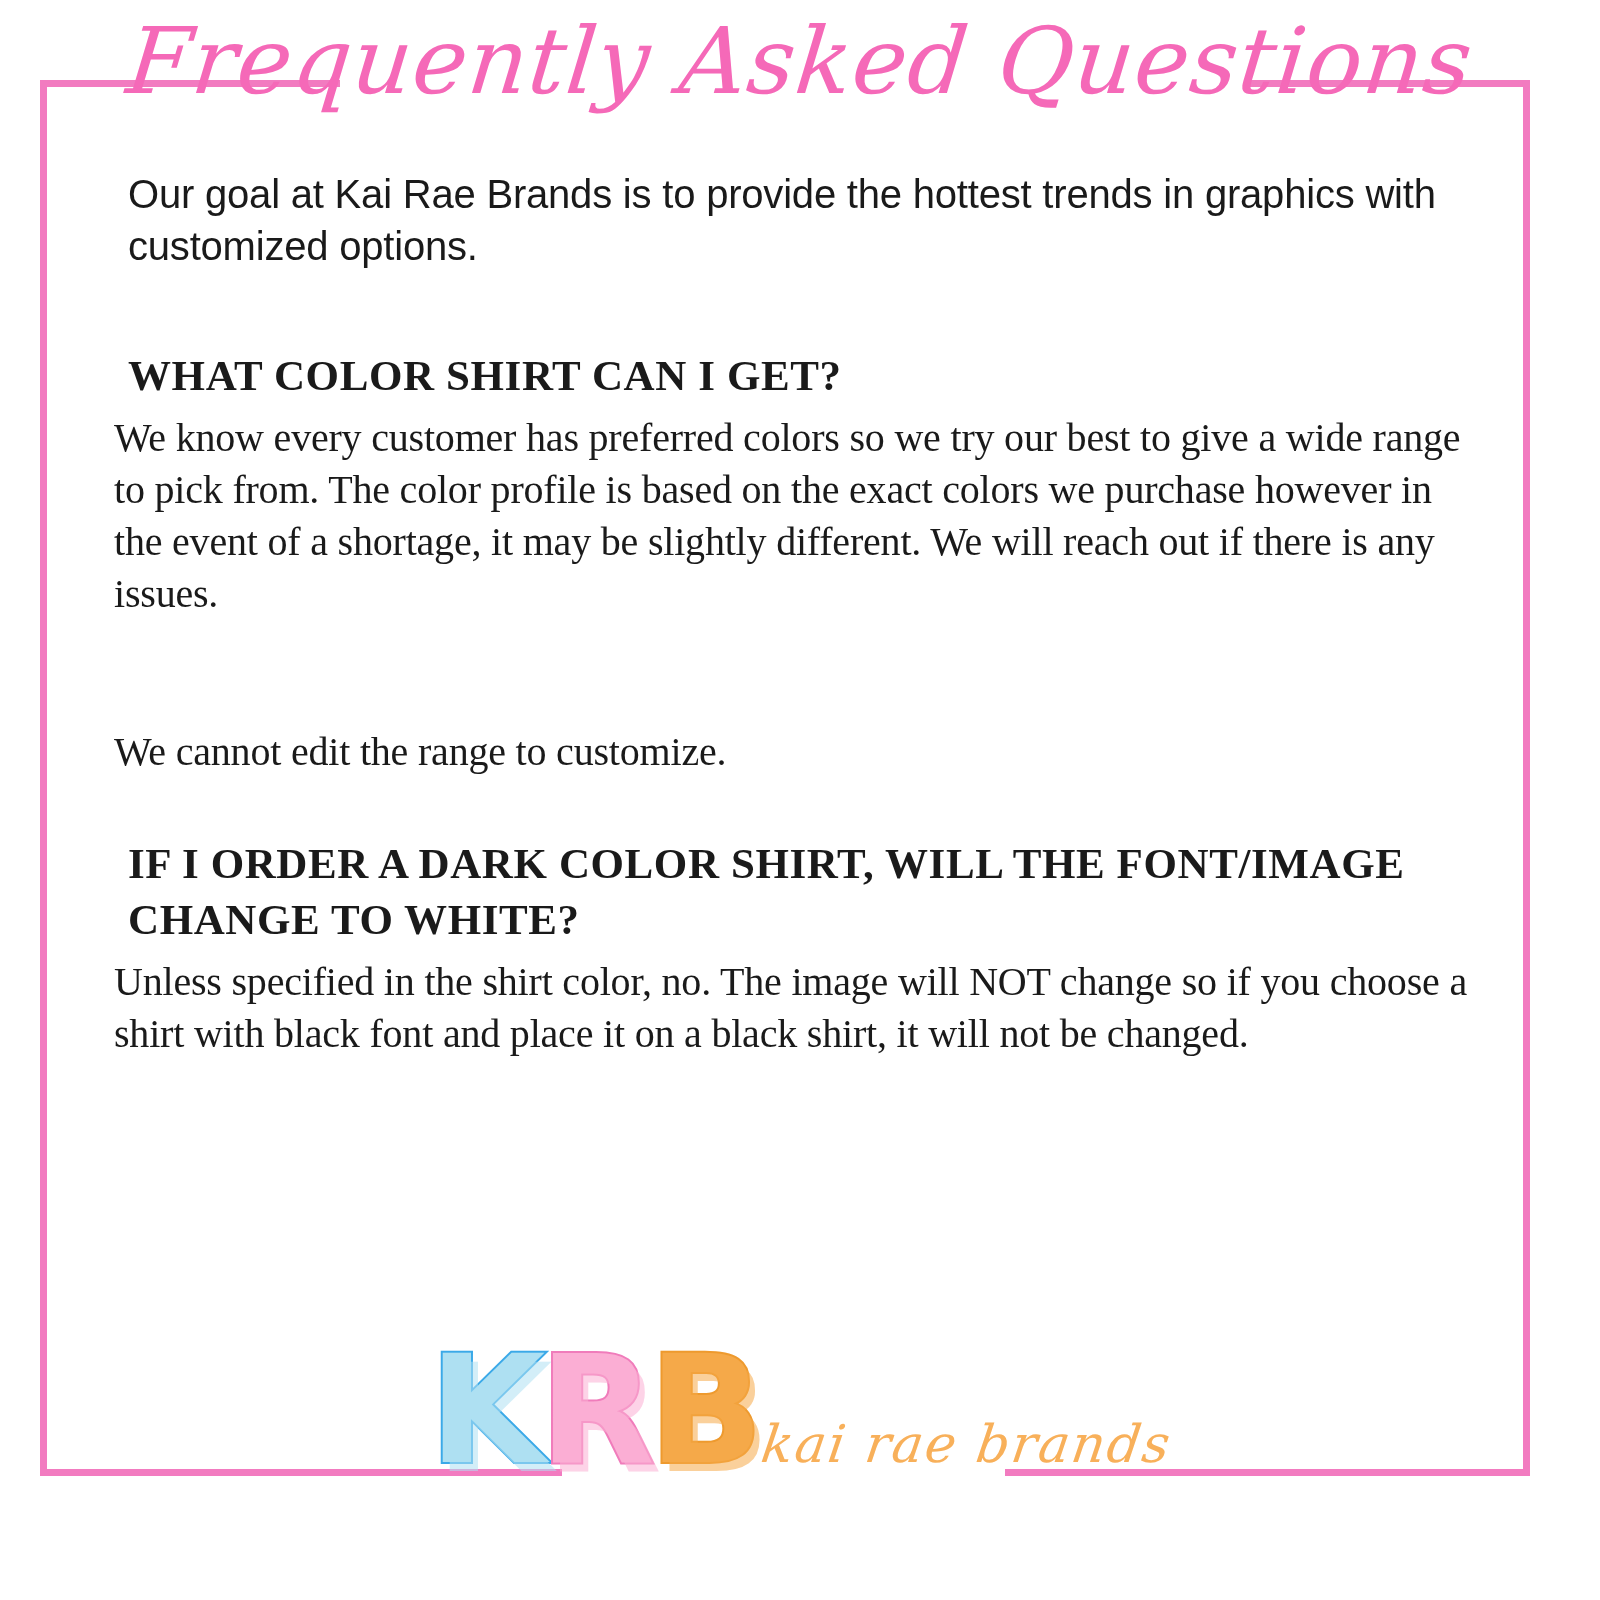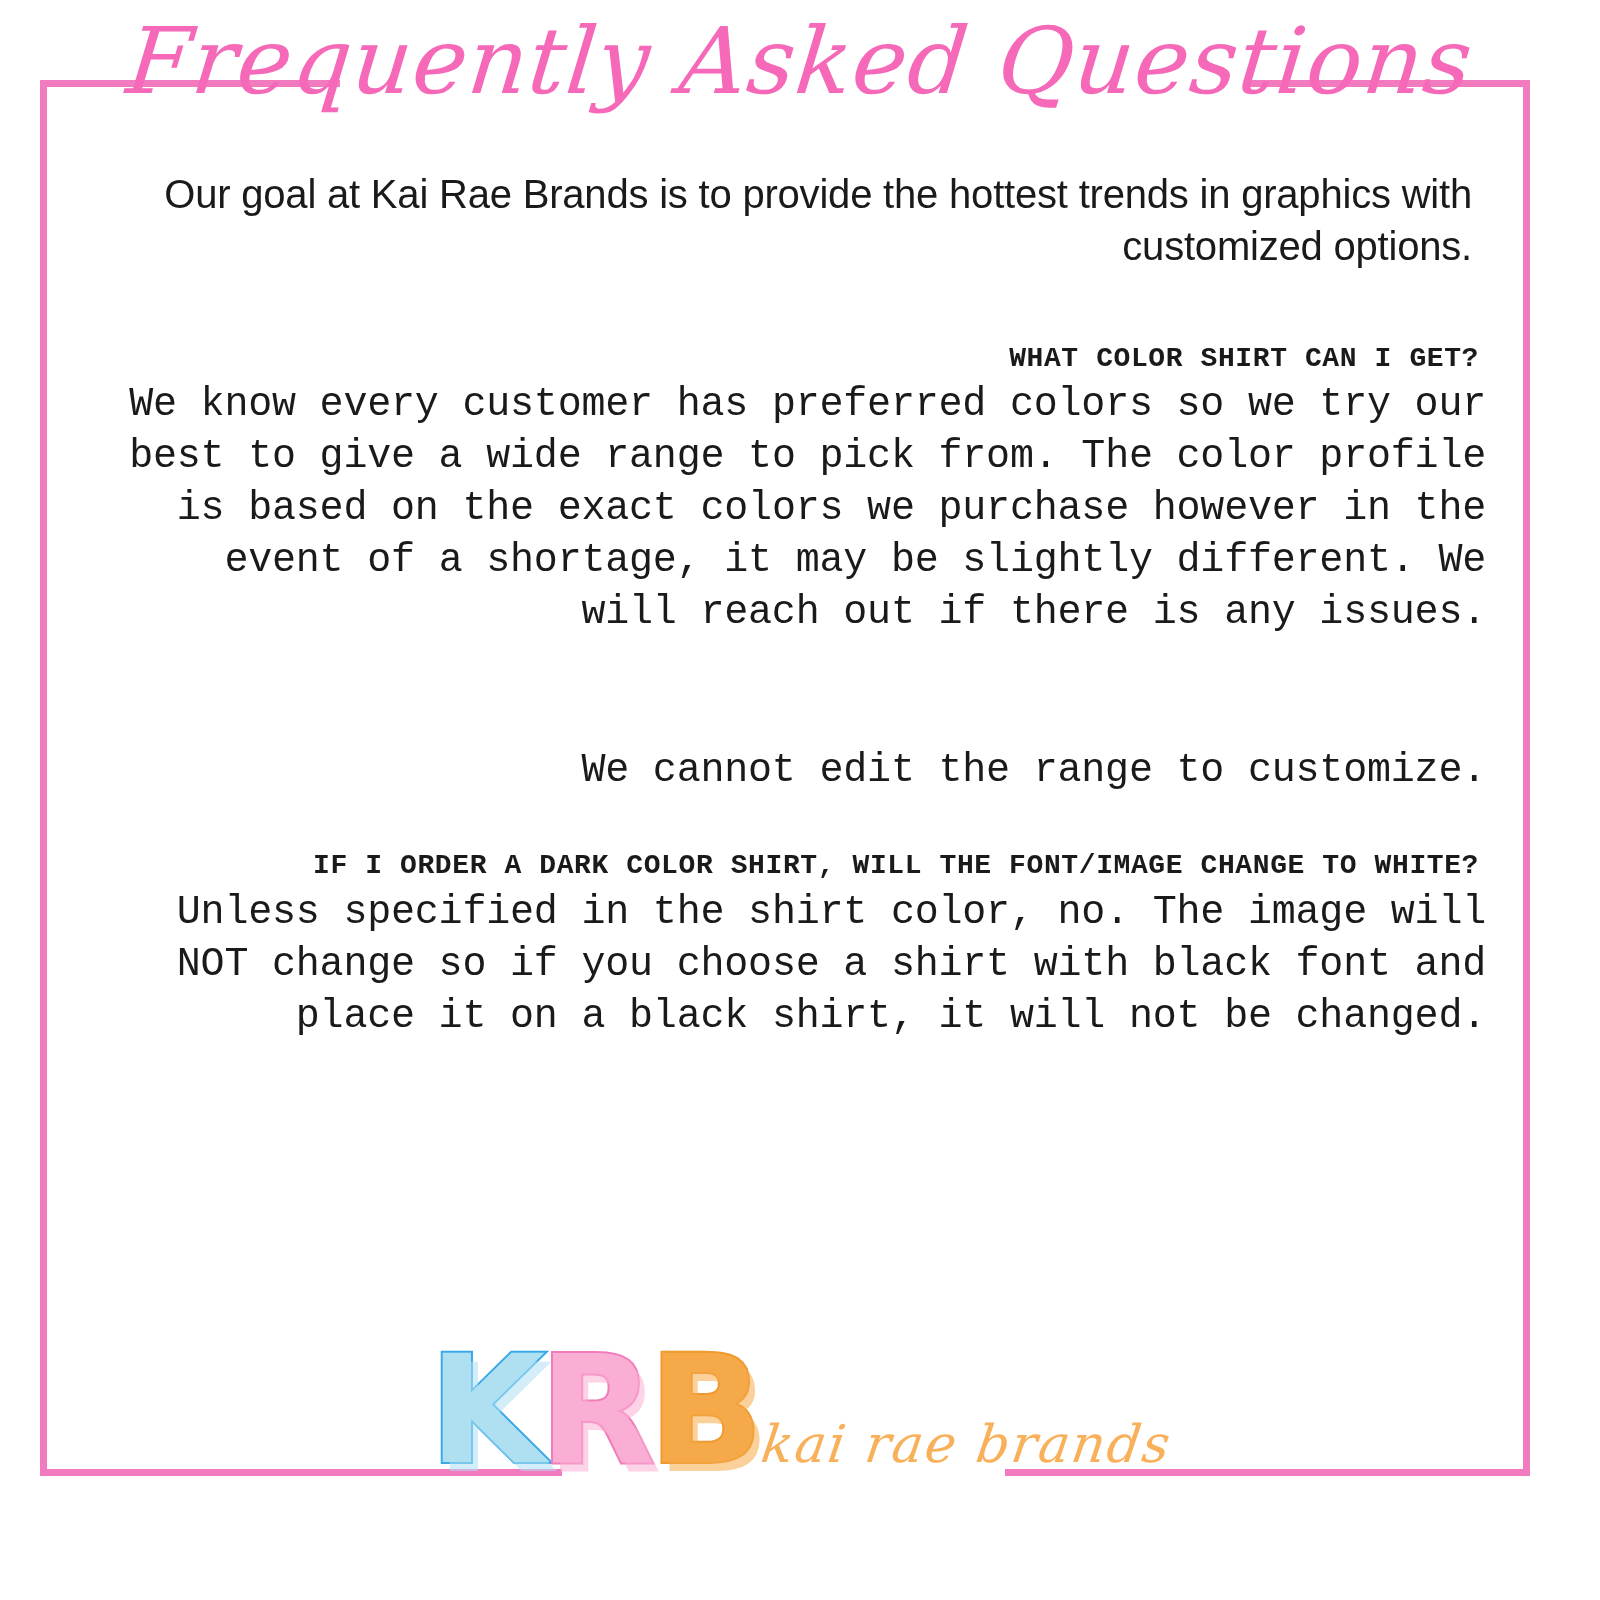--- a/index.html
+++ b/index.html
@@ -48,49 +48,49 @@
     white-space: nowrap;
     transform: skewX(-6deg);
   }
 
   
   #content {
     position: absolute;
     top: 168px;
     left: 110px;
     width: 1380px;
-    text-align: right;
+    text-align: left;
     color: #1A1A1A;
   }
 
   .faq-block { margin-bottom: 0; }
 
   .intro {
     font-family: "Liberation Sans Narrow", "Liberation Sans", sans-serif;
     font-size: 40px;
     line-height: 1.30;
     font-weight: 400;
     letter-spacing: -0.2px;
     margin: 0 0 16px 0;
     padding: 0 18px;
   }
 
   .q-heading {
-    font-family: Liberation Mono, monospace;
+    font-family: Liberation Serif, serif;
     font-weight: 700;
-    font-size: 28px;
+    font-size: 43px;
     letter-spacing: 0.6px;
     line-height: 1.30;
-    margin: 1px;
+    margin: 8px;
     padding: 0 10px;
     text-transform: uppercase;
   }
 
   .q-answer {
-    font-family: Liberation Mono, monospace;
+    font-family: Liberation Serif, serif;
     font-size: 40px;
     line-height: 1.30;
     font-weight: 400;
     letter-spacing: -0.2px;
     margin: 2px 0 0 0;
     padding: 0 4px;
   }
 
   .spacer-lg { height: 52px; }
   .spacer-md { height: 50px; }

